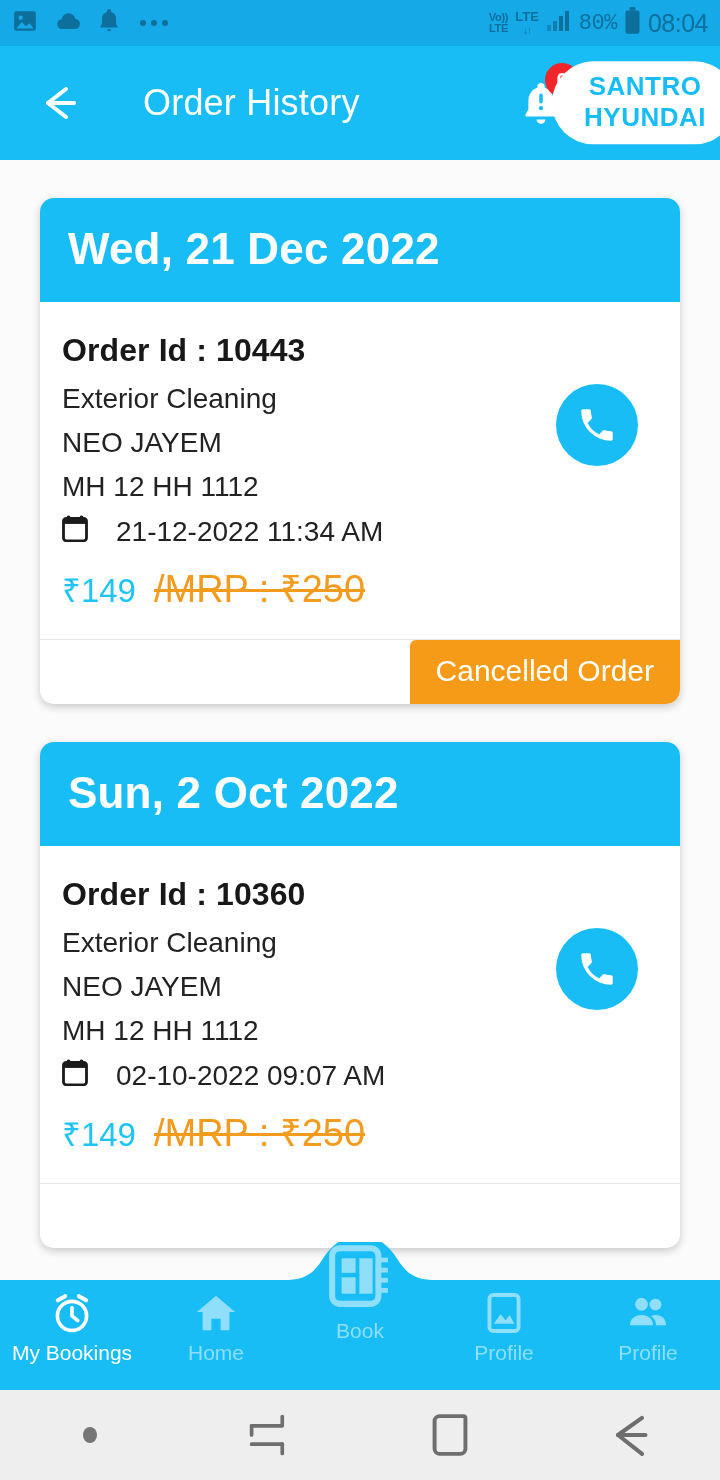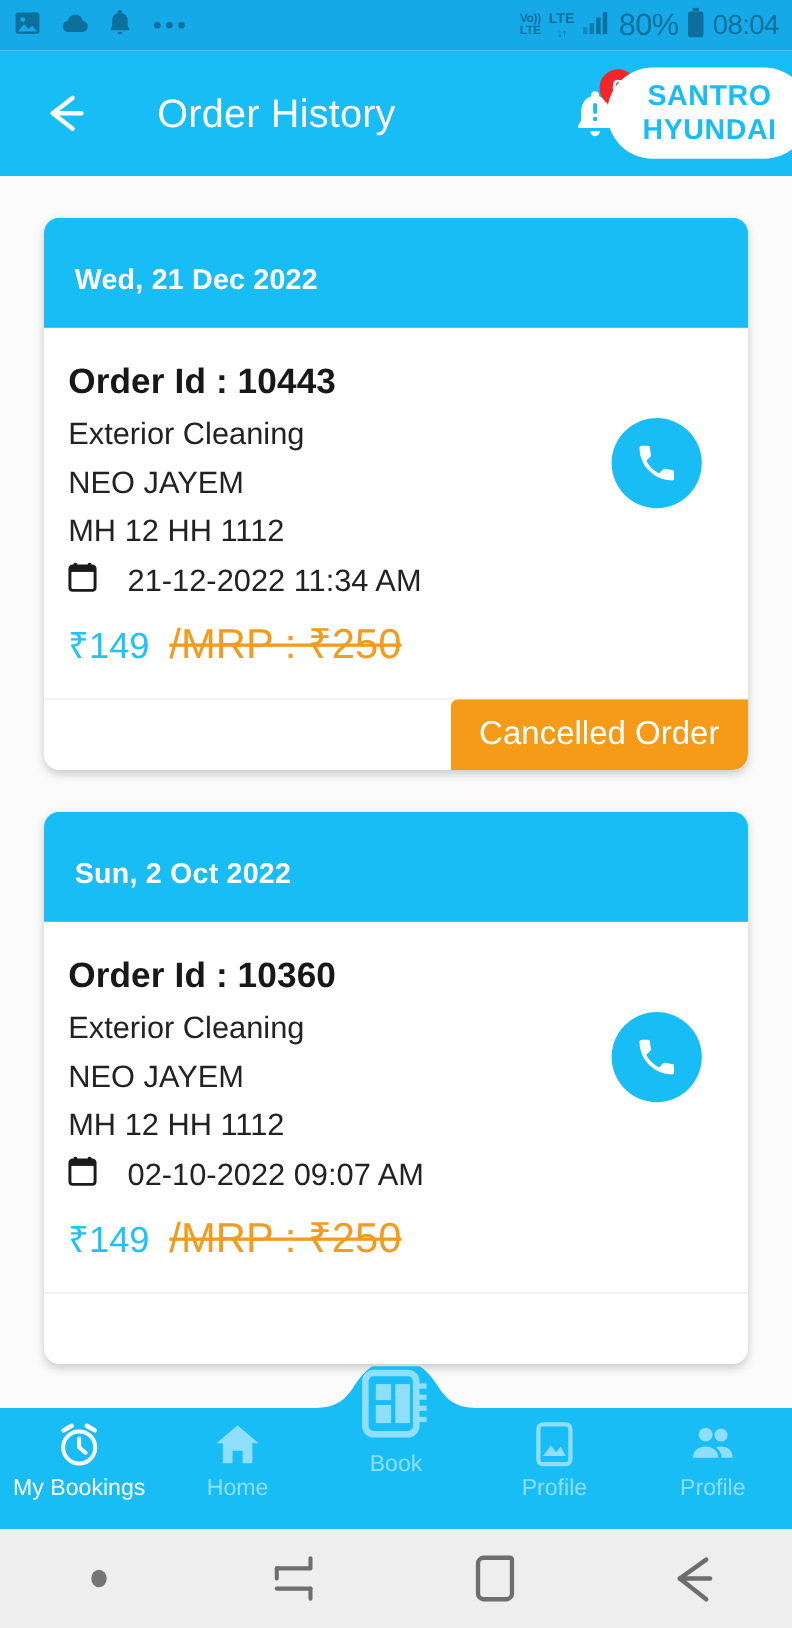--- a/index.html
+++ b/index.html
@@ -22,21 +22,21 @@
   .sb-right { display:flex; align-items:center; gap:7px; }
   .sb-ico { display:block; }
   .sb-dots { display:flex; gap:5px; align-items:center; margin-left:4px;}
   .sb-dots i { width:6px; height:6px; border-radius:50%; background:#0d6f9b; display:block; }
   .volte {
     color:#0d6f9b; font-size:11px; font-weight:bold; line-height:11px;
     text-align:center; letter-spacing:-0.3px;
   }
   .lteblk { color:#0d6f9b; font-size:13px; font-weight:bold; line-height:13px; text-align:center;}
   .lteblk .arr { font-size:10px; line-height:9px; letter-spacing:-1px;}
-  .sb-batt-pct { color:#0d6f9b; font-size:28px; font-weight:400; letter-spacing:-0.5px;}
+  .sb-batt-pct { color:#0d6f9b; font-size:22px; font-weight:400; letter-spacing:-0.5px;font-family:Liberation Mono, monospace;}
   .sb-clock { color:#0d6f9b; font-size:25px; font-weight:400; letter-spacing:-0.5px;}
 
   
   .appbar {
     position:absolute; top:46px; left:0; width:720px; height:114px;
     background:#18bdf5; overflow:visible;
   }
   .back-arrow {
     position:absolute; left:34px; top:50%; transform:translateY(-50%);
     width:52px; height:52px; cursor:pointer;
@@ -74,21 +74,21 @@
     background:#ffffff;
     border-radius:14px;
     box-shadow:0 3px 9px rgba(0,0,0,0.20);
     overflow:hidden;
   }
   .card-header {
     background:#18bdf5;
     padding:26px 28px 28px 28px;
   }
   .card-header .date {
-    color:#ffffff; font-size:26px; font-weight:bold; letter-spacing:0.2px;margin-top:15px;
+    color:#ffffff; font-size:44px; font-weight:bold; letter-spacing:0.2px;
   }
   .card-body {
     position:relative;
     padding:30px 28px 26px 22px;
   }
   .order-id { font-size:32px; font-weight:bold; color:#181818; margin-bottom:14px; letter-spacing:0.1px;}
   .svc-line { font-size:28px; color:#222222; margin-bottom:12px; font-weight:400;}
   .date-line { font-size:28px; color:#222222; display:flex; align-items:center; gap:28px; margin-bottom:12px;}
   .cal-ico { flex:0 0 auto; }
   .price-line { display:flex; align-items:baseline; gap:18px; margin-top:6px;}

